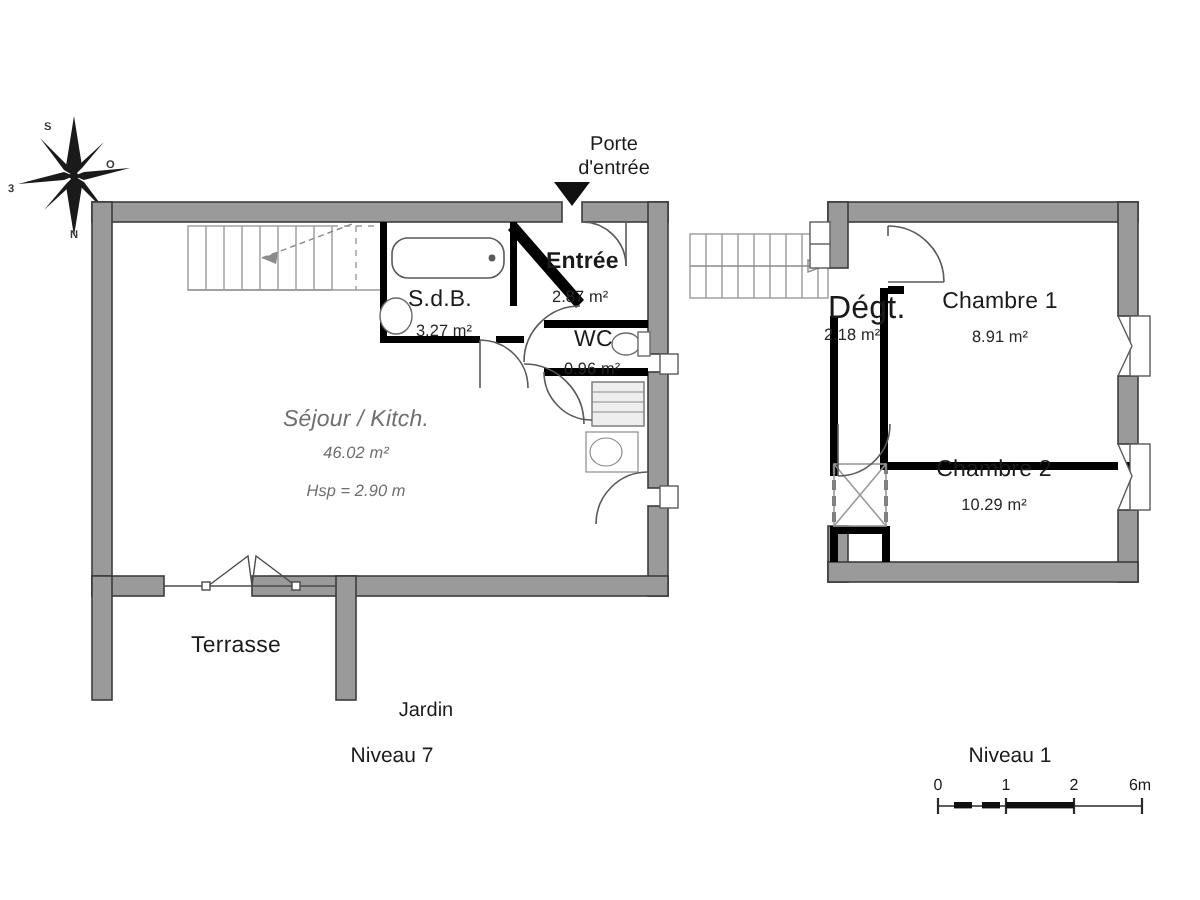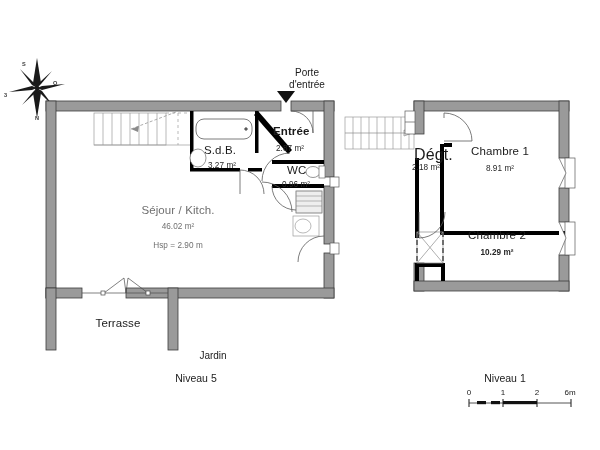--- a/index.html
+++ b/index.html
@@ -39,20 +39,21 @@
     font-size: 16px;
     letter-spacing: 0.1px;
   }
   .lbl-area {
     font-size: 8.2px;
     color: #262626;
     letter-spacing: 0.05px;
   }
   .lbl-faded {
     color: #6f6f6f;
+    font-style: italic;
   }
   .lbl-level {
     font-size: 10.5px;
     color: #1a1a1a;
   }
   .lbl-out {
     font-size: 10px;
     color: #1a1a1a;
   }
   .lbl-note {
@@ -312,30 +313,30 @@
 
   <span class="lbl lbl-room" style="left:273px; top:125px;font-weight:bold;">Entrée</span>
   <span class="lbl lbl-area" style="left:276px; top:144px;">2.87 m²</span>
 
   <span class="lbl lbl-room" style="left:287px; top:164px;">WC</span>
   <span class="lbl lbl-area" style="left:282px; top:180px;">0.96 m²</span>
 
   <span class="lbl lbl-room ctr" style="left:118px; top:317px;">Terrasse</span>
   <span class="lbl lbl-out ctr" style="left:213px; top:350px;">Jardin</span>
 
-  <span class="lbl lbl-level ctr" style="left:196px; top:373px;">Niveau 5</span>
+  <span class="lbl lbl-level ctr" style="left:196px; top:373px;">Niveau 7</span>
   <span class="lbl lbl-level ctr" style="left:505px; top:373px;">Niveau 1</span>
 
   <span class="lbl lbl-room-sm" style="left:414px; top:146px;">Dégt.</span>
   <span class="lbl lbl-area" style="left:412px; top:163px;">2.18 m²</span>
 
   <span class="lbl lbl-room ctr" style="left:500px; top:145px;">Chambre 1</span>
   <span class="lbl lbl-area ctr" style="left:500px; top:164px;">8.91 m²</span>
 
   <span class="lbl lbl-room ctr" style="left:497px; top:229px;">Chambre 2</span>
-  <span class="lbl lbl-area ctr" style="left:497px; top:248px;font-weight:bold;">10.29 m²</span>
+  <span class="lbl lbl-area ctr" style="left:497px; top:248px;">10.29 m²</span>
 
   <span class="lbl lbl-scale ctr" style="left:469px; top:389px;">0</span>
   <span class="lbl lbl-scale ctr" style="left:503px; top:389px;">1</span>
   <span class="lbl lbl-scale ctr" style="left:537px; top:389px;">2</span>
   <span class="lbl lbl-scale ctr" style="left:570px; top:389px;">6m</span>
 
 </div>
 
 </body></html>

